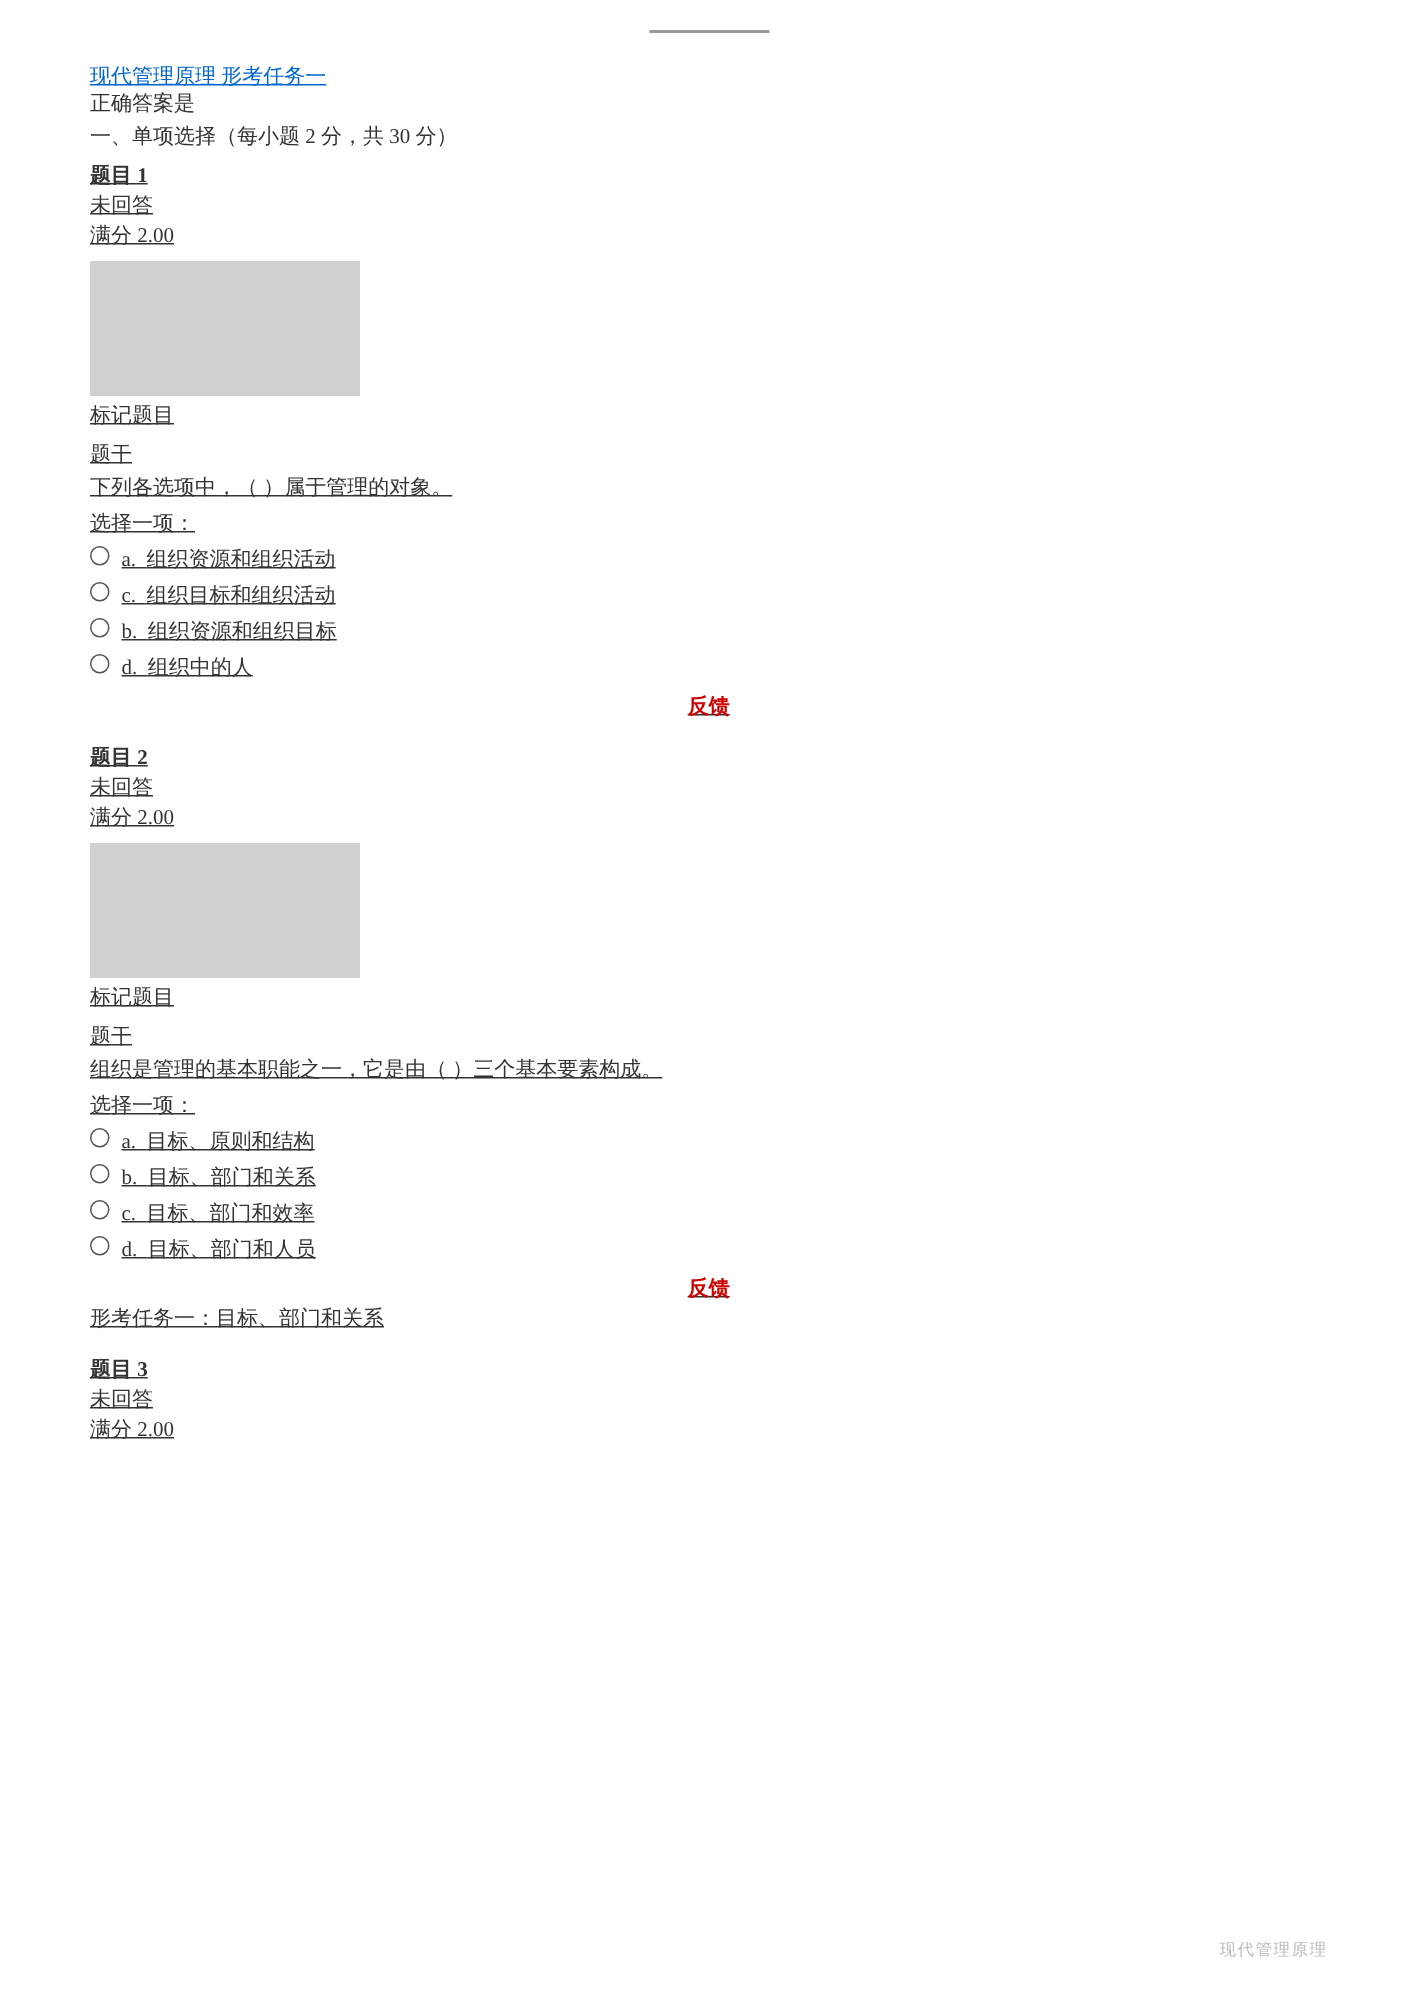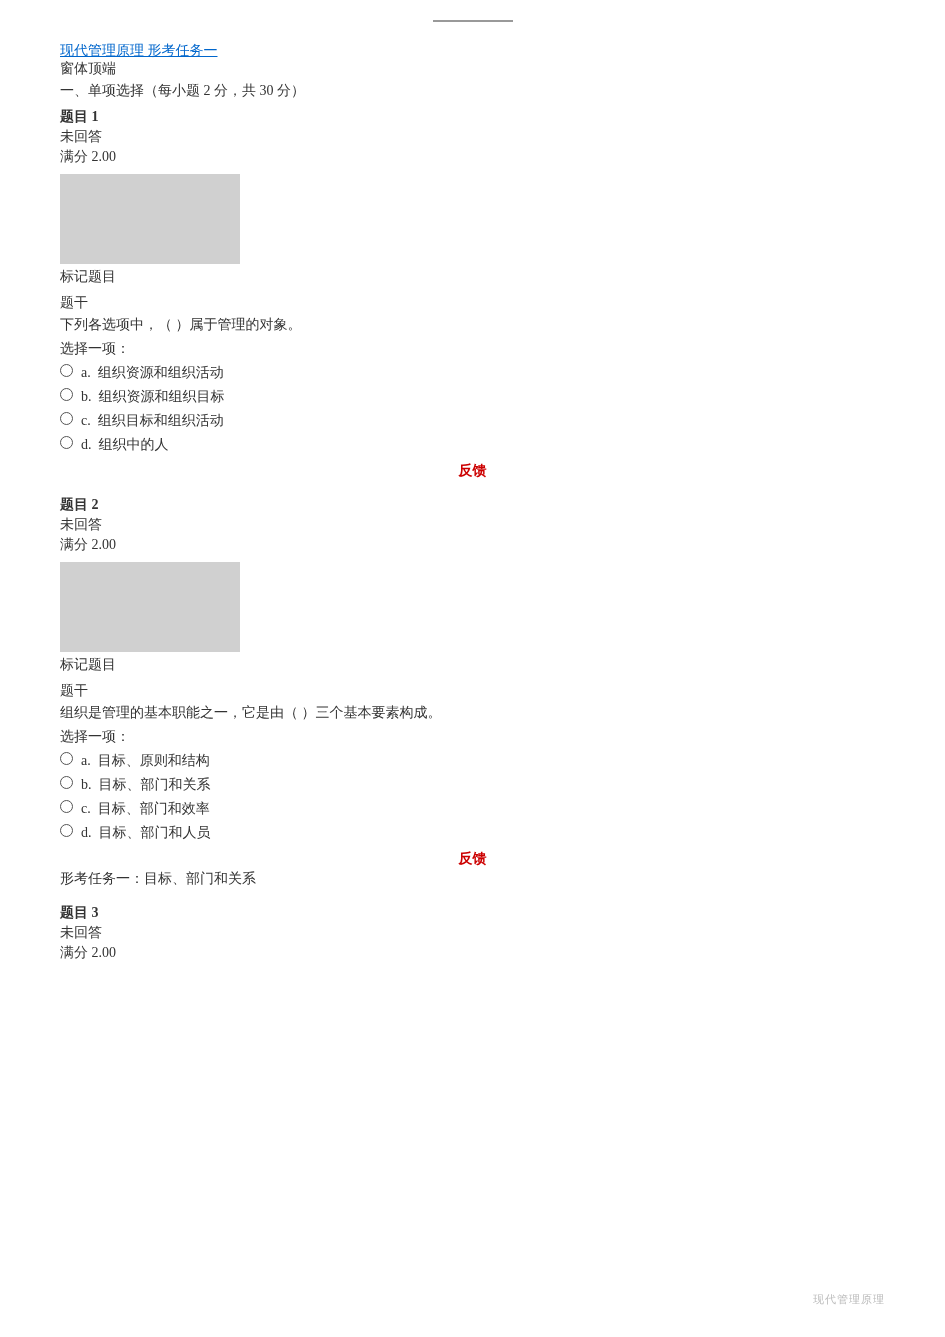--- a/index.html
+++ b/index.html
@@ -38,20 +38,21 @@
     }
 
     .section-title {
       font-size: 14px;
       color: #333;
       margin-bottom: 8px;
     }
 
     .question-block {
       margin-bottom: 16px;
+      text-decoration: underline;
     }
 
     .question-label {
       font-size: 14px;
       font-weight: bold;
       color: #333;
       margin-bottom: 2px;
     }
 
     .unanswered {
@@ -151,21 +152,21 @@
     }
   </style>
 </head>
 <body>
 
 
 
 <div class="top-bar"></div>
 
 <a class="page-link">现代管理原理 形考任务一</a>
-<div class="window-top">窗体顶端</div>
+<div class="window-top">正确答案是</div>
 <div class="section-title">一、单项选择（每小题 2 分，共 30 分）</div>
 
 
 <div class="question-block">
   <div class="question-label">题目 1</div>
   <div class="unanswered">未回答</div>
   <div class="score">满分 2.00</div>
 
   <div class="image-placeholder"></div>
   <div class="flag-label">标记题目</div>
@@ -174,25 +175,25 @@
   <div class="question-text">下列各选项中，（  ）属于管理的对象。</div>
   <div class="select-one">选择一项：</div>
 
   <ul class="options-list">
     <li>
       <span class="radio-btn"></span>
       <span class="option-text">a.&nbsp; <span>组织资源和组织活动</span></span>
     </li>
     <li>
       <span class="radio-btn"></span>
+      <span class="option-text">c.&nbsp; <span>组织目标和组织活动</span></span>
+    </li>
+    <li>
+      <span class="radio-btn"></span>
       <span class="option-text">b.&nbsp; <span>组织资源和组织目标</span></span>
-    </li>
-    <li>
-      <span class="radio-btn"></span>
-      <span class="option-text">c.&nbsp; <span>组织目标和组织活动</span></span>
     </li>
     <li>
       <span class="radio-btn"></span>
       <span class="option-text">d.&nbsp; <span>组织中的人</span></span>
     </li>
   </ul>
 
   <div class="feedback-label">反馈</div>
 </div>
 

